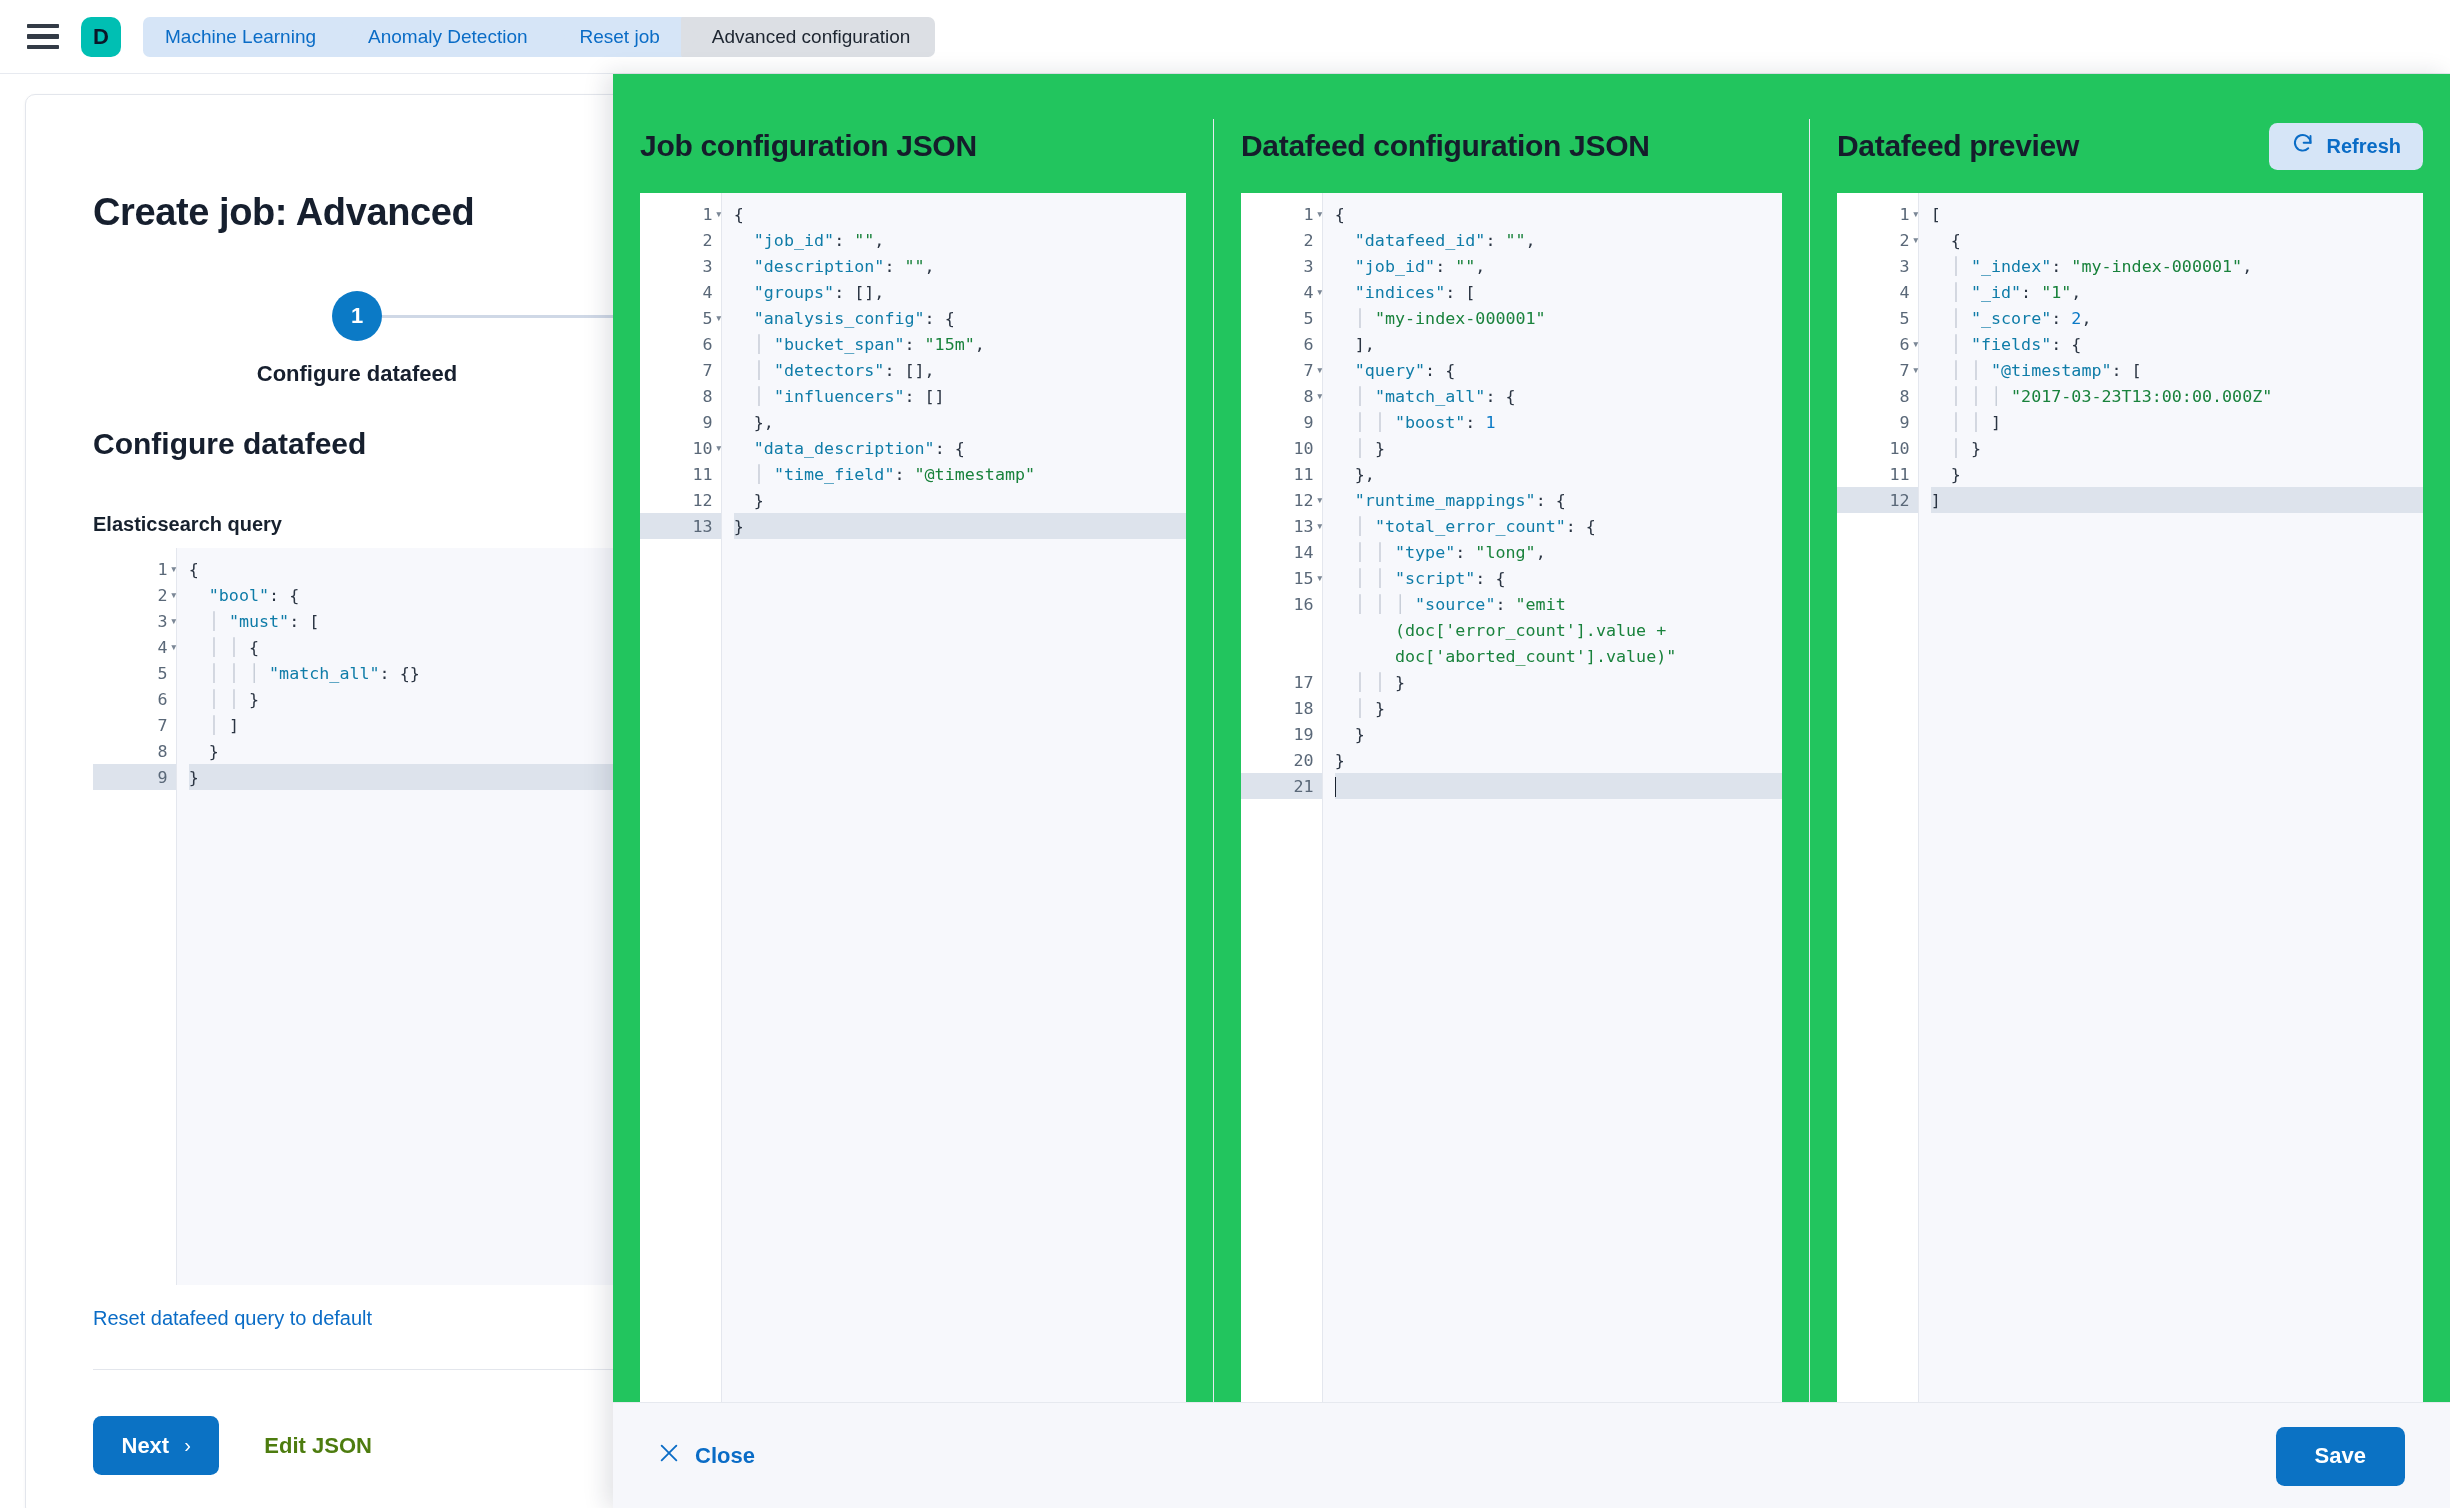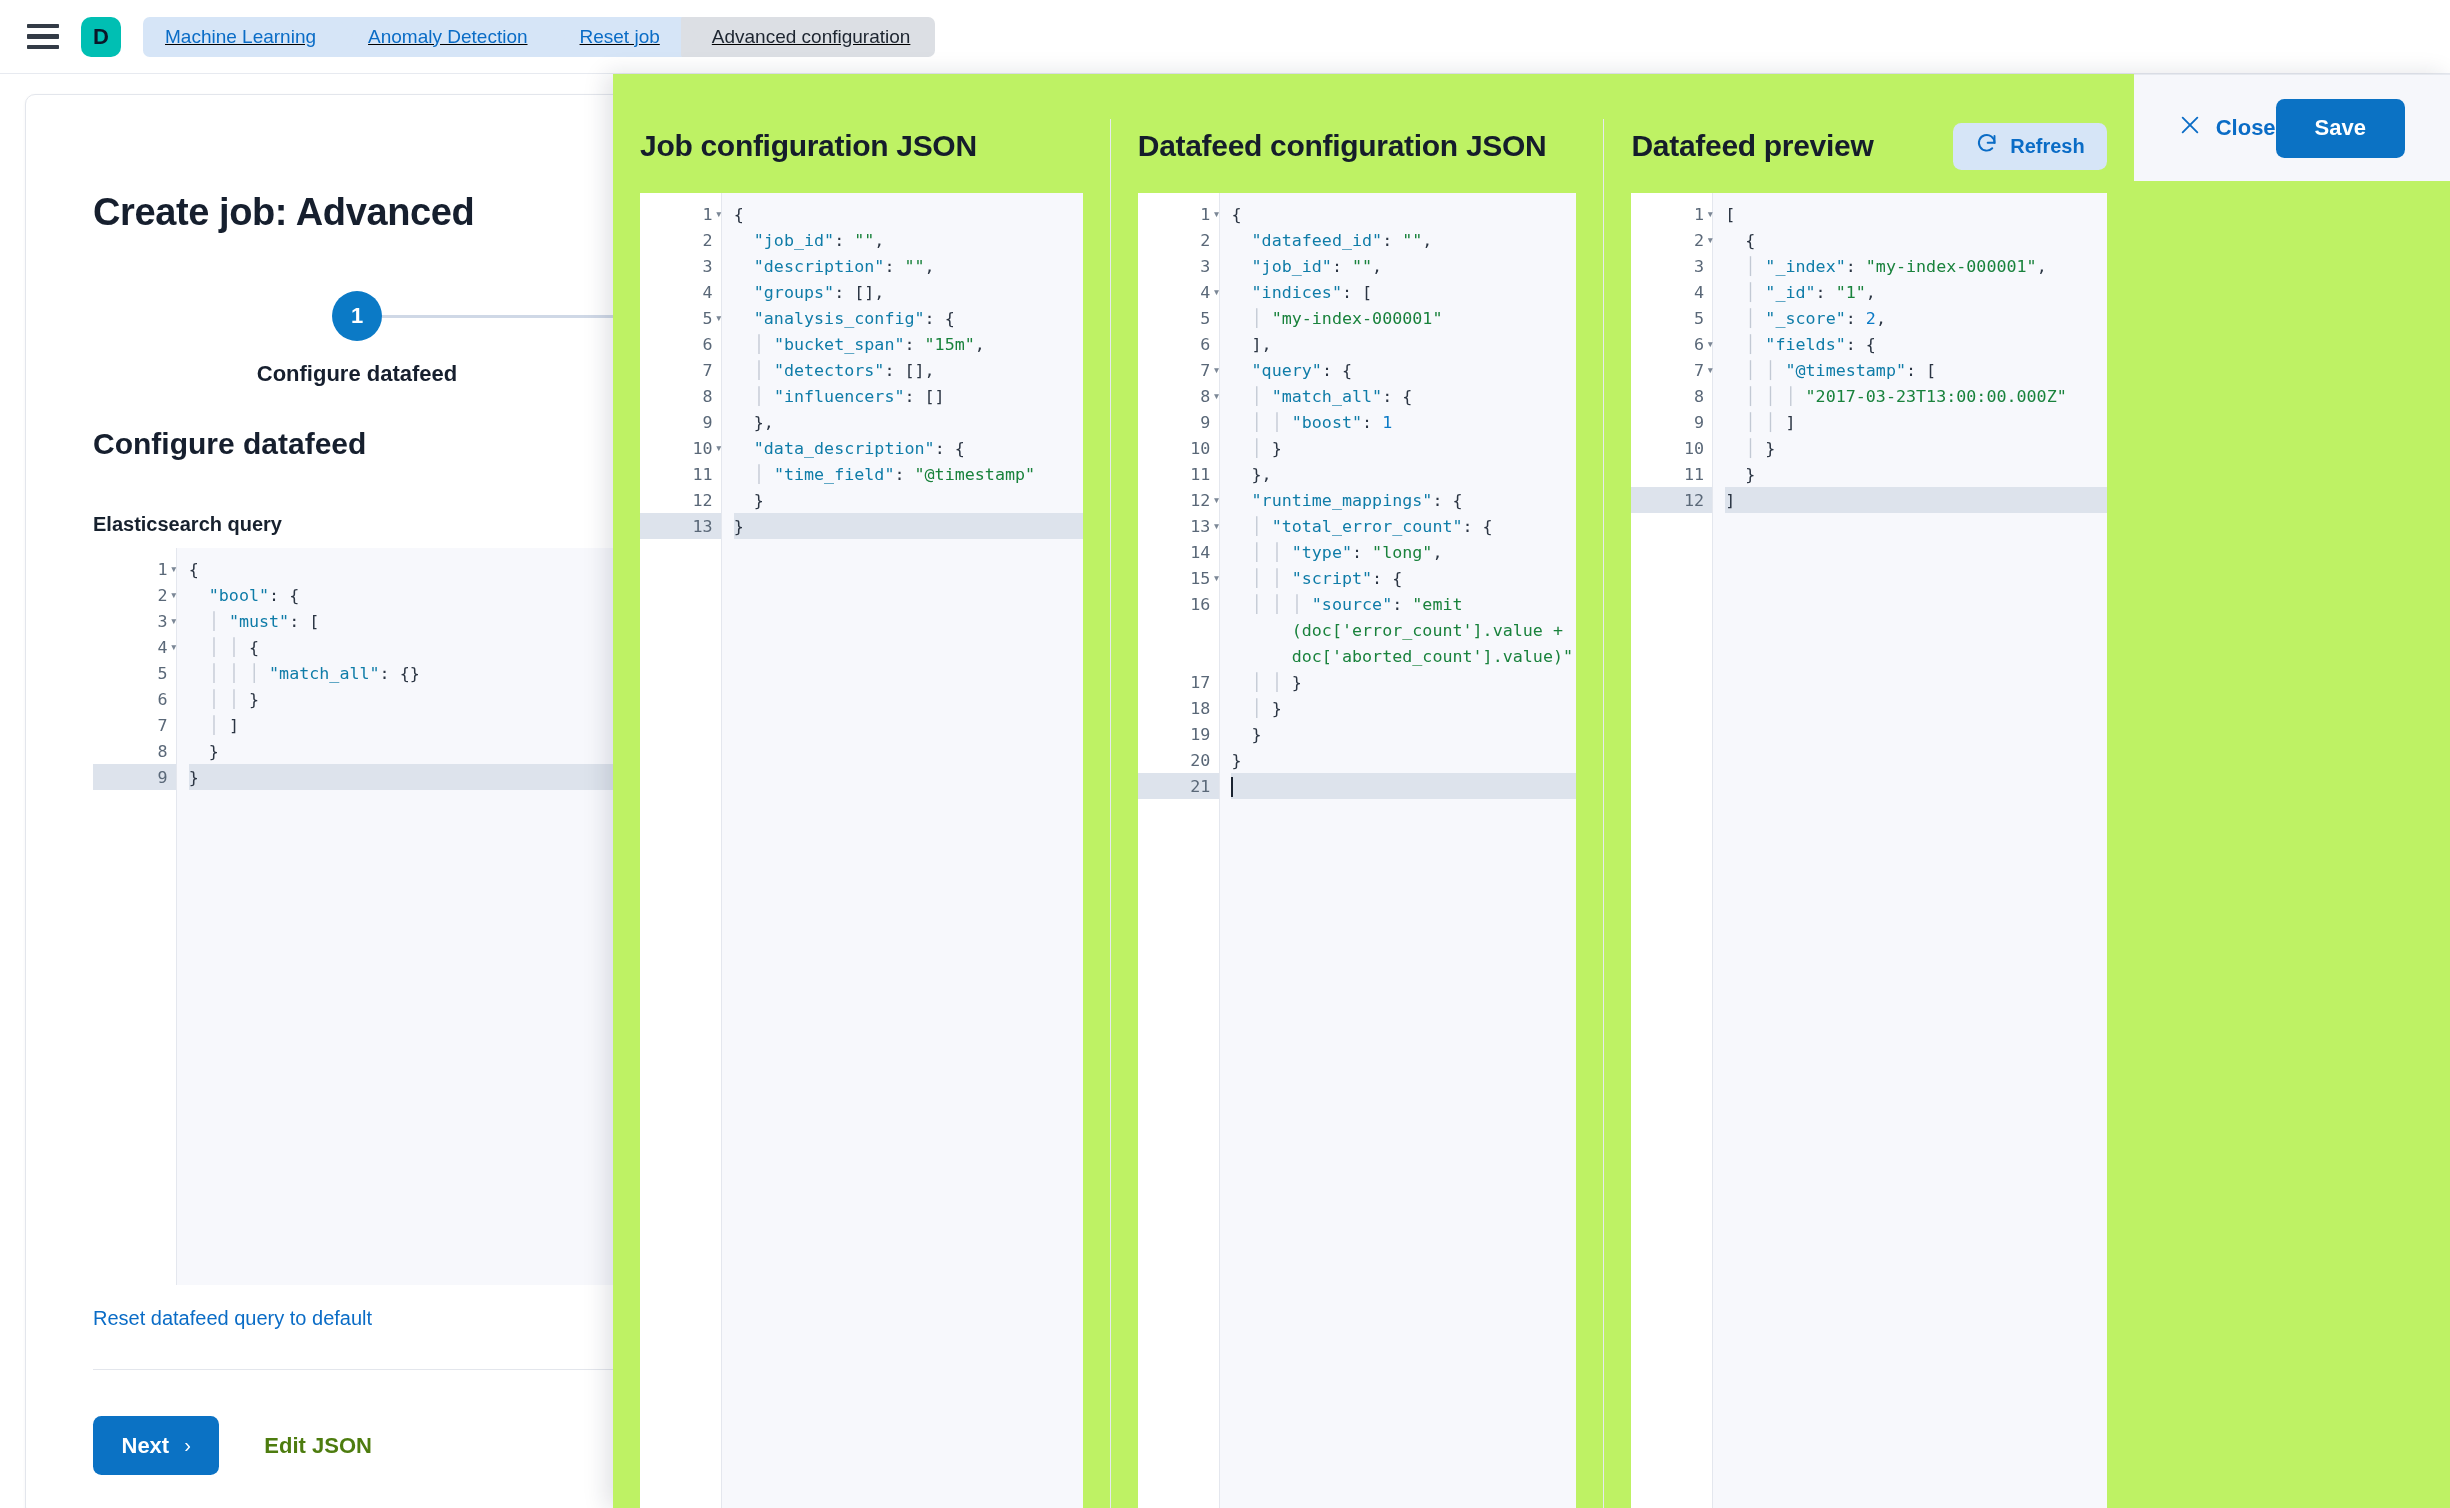--- a/index.html
+++ b/index.html
@@ -18,21 +18,21 @@
     display: flex; align-items: center; padding-left: 27px; gap: 22px;
   }
   .hamburger { width: 32px; height: 25px; display: flex; flex-direction: column;
     justify-content: space-between; cursor: pointer; }
   .hamburger span { display: block; height: 4.2px; background: #333b46; border-radius: 0.8px; }
   .logo-d {
     width: 40px; height: 40px; border-radius: 10px; background: #00bfb3;
     color: #0b1628; font-weight: 700; font-size: 22px;
     display: flex; align-items: center; justify-content: center;
   }
-  .crumbs { display: flex; height: 40px; text-decoration: underline; }
+  .crumbs { display: flex; height: 40px; }
   .crumb {
     position: relative; height: 40px; display: flex; align-items: center;
     padding: 0 22px 0 30px; font-size: 19px; font-weight: 400;
     background: #d6e5f7; color: #0a6cc6; white-space: nowrap;
   }
   .crumb:first-child { padding-left: 22px; border-radius: 6.7px 0 0 6.7px; }
   .crumb.last { background: #dcdfe4; color: #1d2530; border-radius: 0 6.7px 6.7px 0; padding-right: 25px; }
   .crumb .notch {
     position: absolute; right: -16px; top: 0; width: 16.7px; height: 40px; z-index: 3;
   }
@@ -103,22 +103,22 @@
     font-size: 22px; font-weight: 700; padding: 0 28.5px; height: 59px;
     display: flex; align-items: center; gap: 15px; cursor: pointer;
     font-family: "Liberation Sans", sans-serif;
   }
   .btn-primary .chev { font-size: 20px; font-weight: 400; }
   .btn-link { color: #4d7c0f; font-size: 22px; font-weight: 700; cursor: pointer; }
 
   
   .flyout {
     position: absolute; left: 613px; top: 74px; width: 1837px; height: 1435px;
-    background: #bef264; box-shadow: -6.7px 0 22px rgba(20,32,55,.13);
-    display: flex; flex-direction: row;
+    background: #22c55e; box-shadow: -6.7px 0 22px rgba(20,32,55,.13);
+    display: flex; flex-direction: column;
   }
   .flyout-body { flex: 1 1 auto; display: flex; padding: 45px 0 0 0; overflow: hidden; }
   .pane { position: relative; padding: 0 27px; display: flex; flex-direction: column; }
   .pane + .pane { border-left: 0.8px solid #e6e9ef; }
   .pane.p1 { width: 600px; }
   .pane.p2 { width: 596px; }
   .pane.p3 { width: 641px; }
   .pane-head { display: flex; align-items: center; justify-content: space-between; height: 54px; }
   .pane-title { font-size: 30px; font-weight: 700; color: #151d2b; letter-spacing: -0.3px; }
   .btn-refresh {

